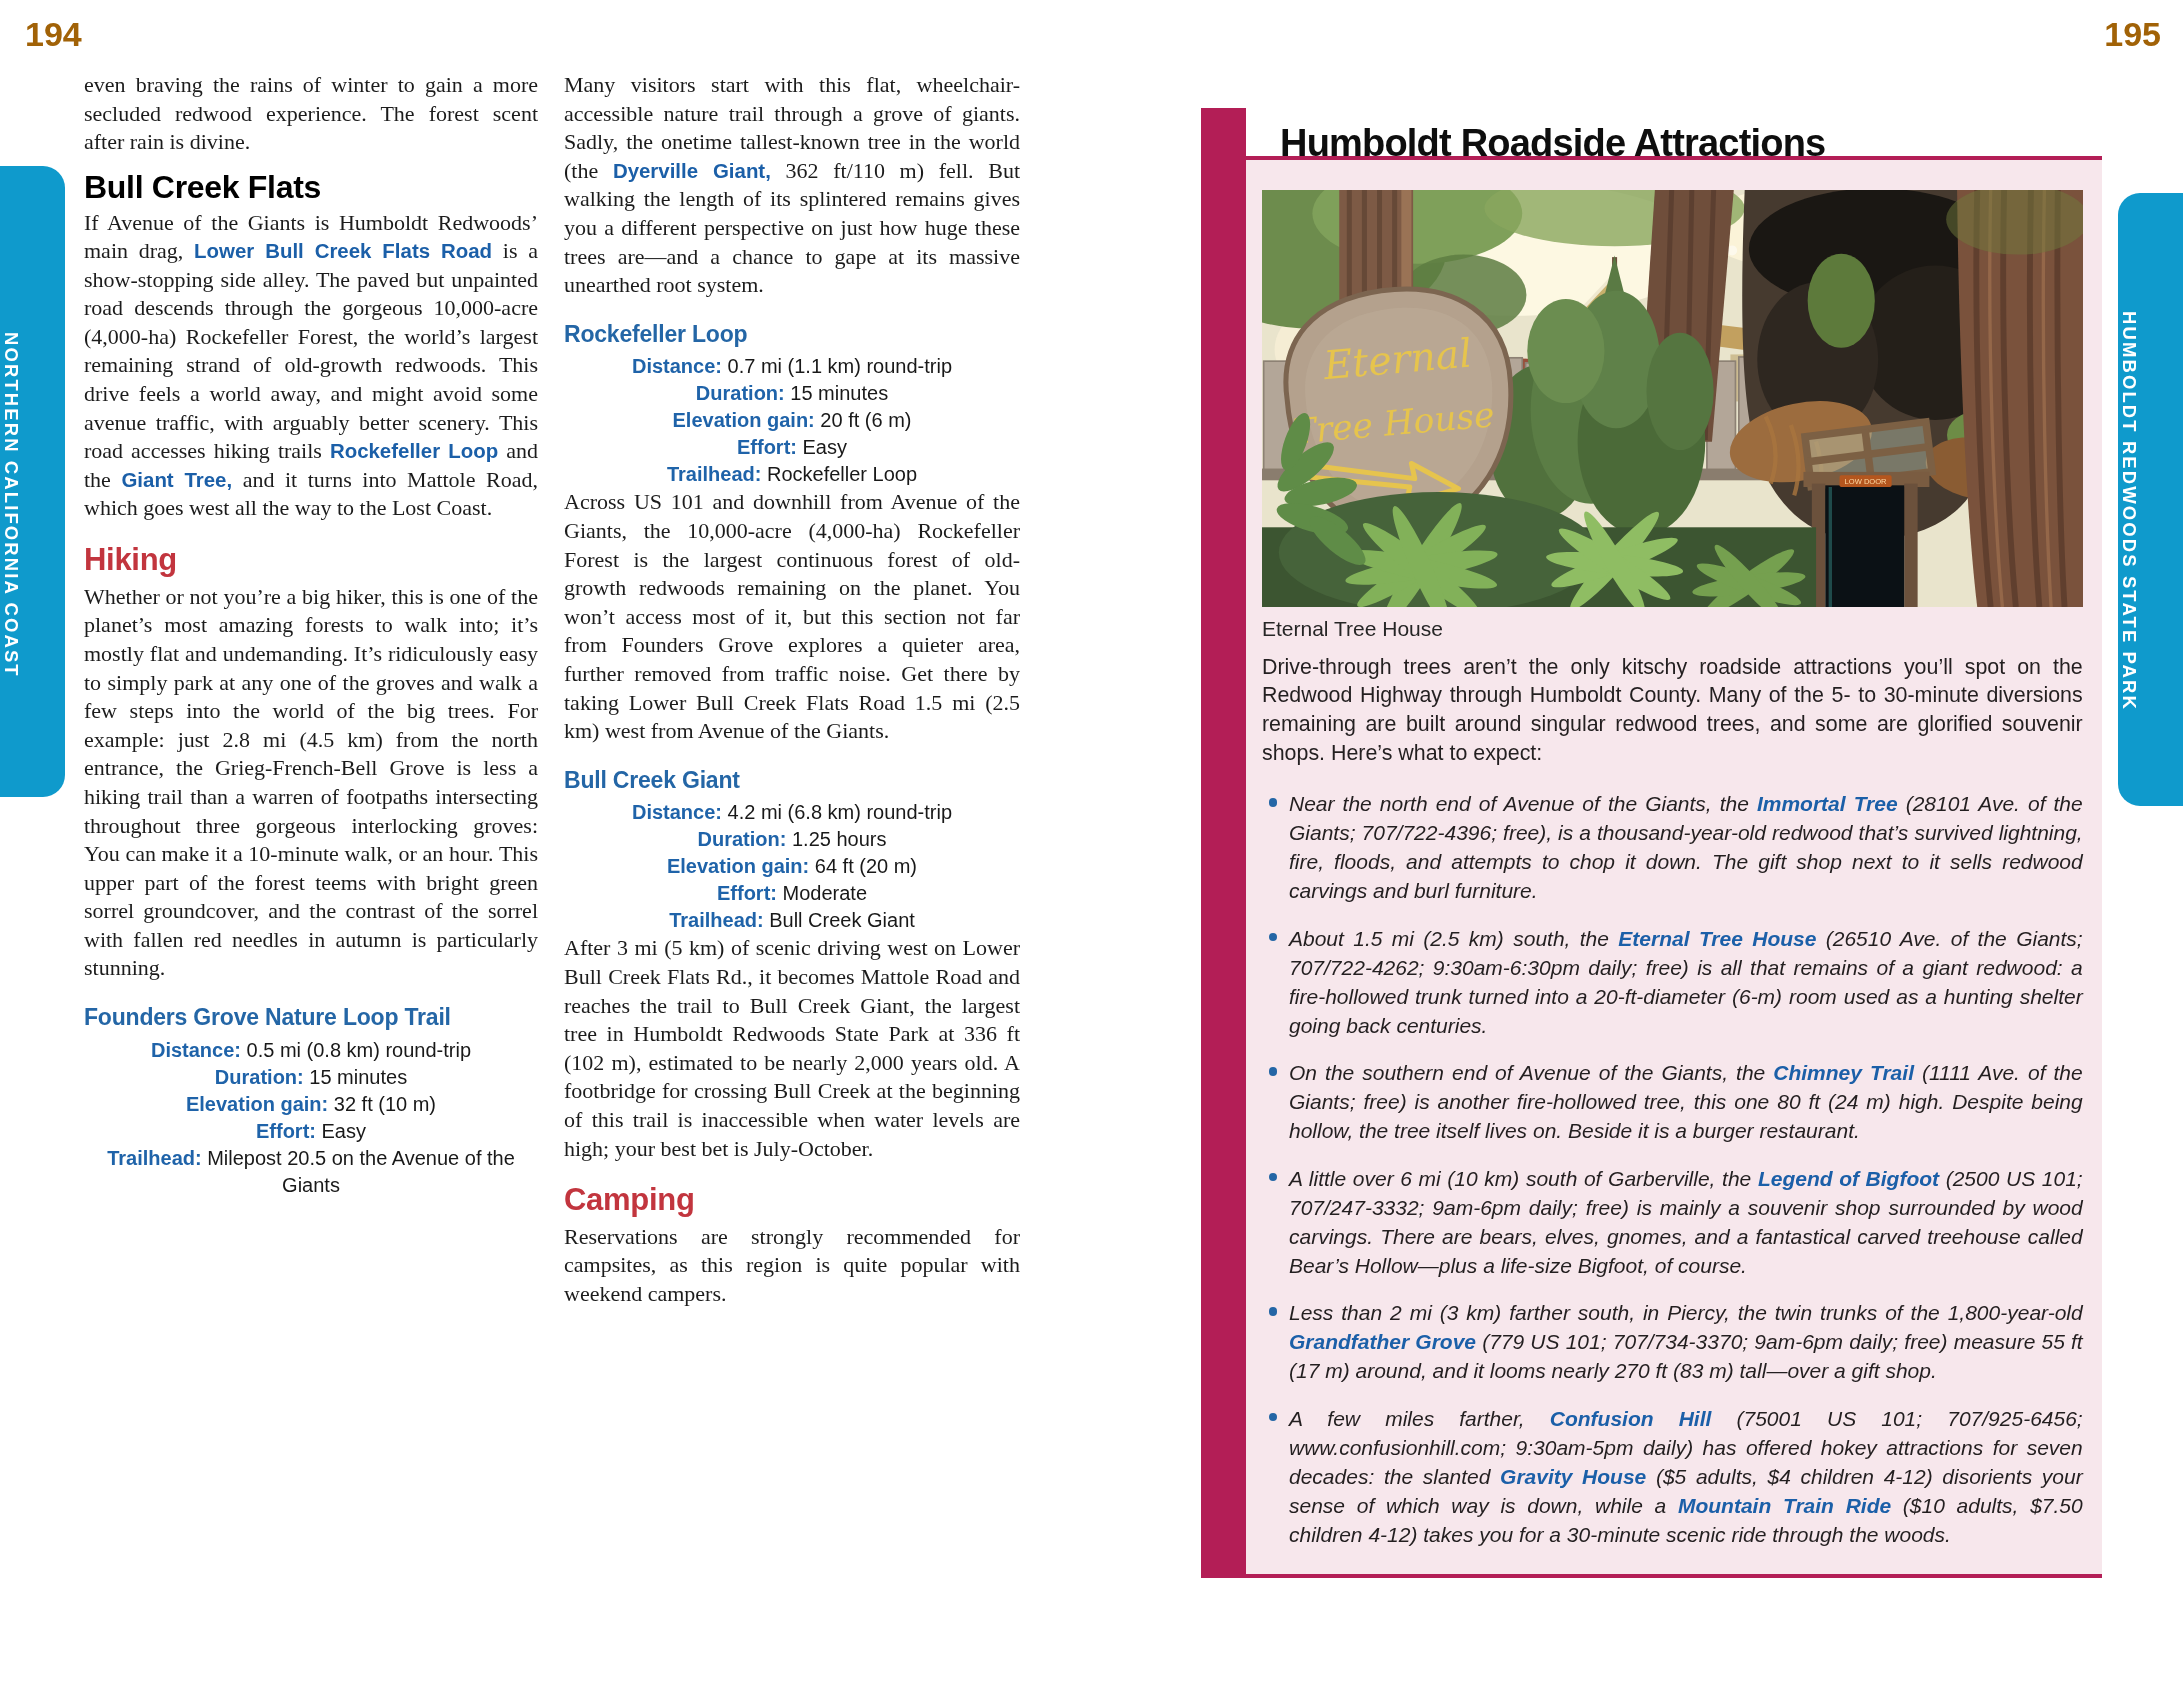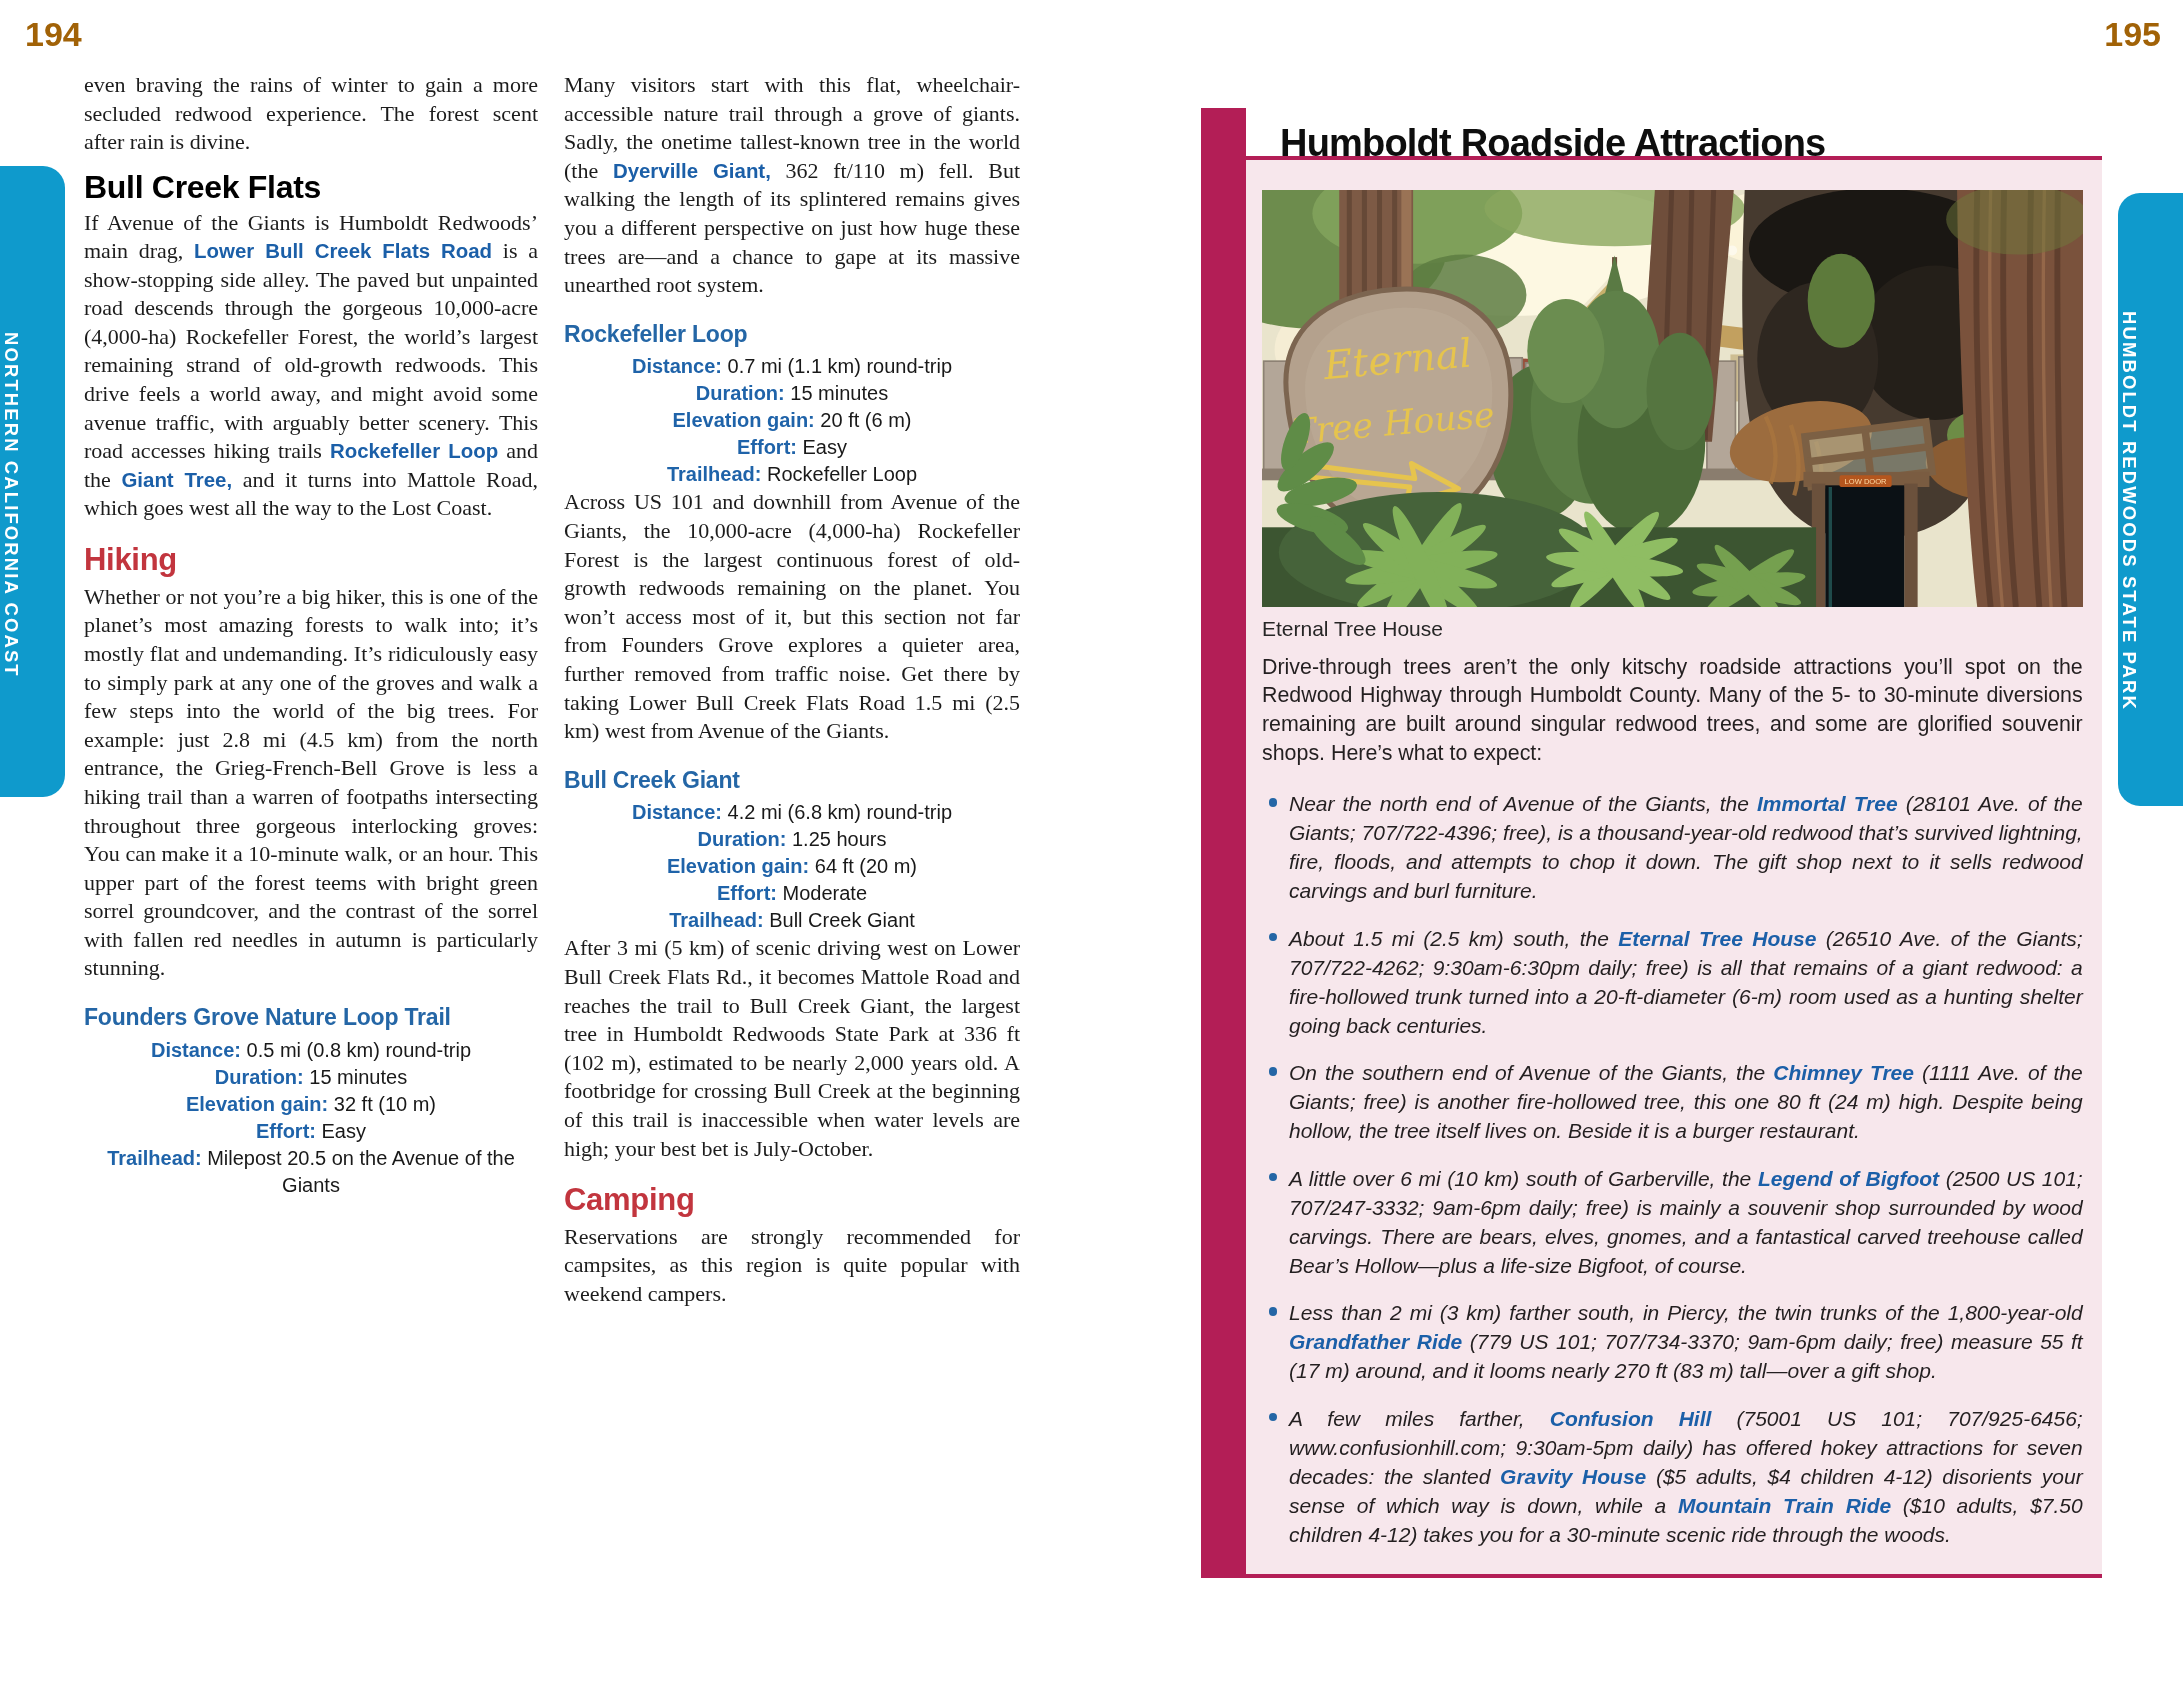--- a/index.html
+++ b/index.html
@@ -255,21 +255,21 @@
           <ellipse cx="40" cy="300" rx="36" ry="13" transform="rotate(-70 40 300)"></ellipse>
         </g>
       </g>
     </svg>
 
     <p class="photo-caption">Eternal Tree House</p>
     <p class="side-intro" id="side-intro">Drive-through trees aren’t the only kitschy roadside attractions you’ll spot on the Redwood Highway through Humboldt County. Many of the 5- to 30-minute diversions remaining are built around singular redwood trees, and some are glorified souvenir shops. Here’s what to expect:</p>
     <ul class="bullets" id="bullets">
         <li class="bullet"><span class="dot"></span>Near the north end of Avenue of the Giants, the <strong class="inlink">Immortal Tree</strong> (28101 Ave. of the Giants; 707/722-4396; free), is a thousand-year-old redwood that’s survived lightning, fire, floods, and attempts to chop it down. The gift shop next to it sells redwood carvings and burl furniture.</li>
         <li class="bullet"><span class="dot"></span>About 1.5 mi (2.5 km) south, the <strong class="inlink">Eternal Tree House</strong> (26510 Ave. of the Giants; 707/722-4262; 9:30am-6:30pm daily; free) is all that remains of a giant redwood: a fire-hollowed trunk turned into a 20-ft-diameter (6-m) room used as a hunting shelter going back centuries.</li>
-        <li class="bullet"><span class="dot"></span>On the southern end of Avenue of the Giants, the <strong class="inlink">Chimney Tree</strong> (1111 Ave. of the Giants; free) is another fire-hollowed tree, this one 80 ft (24 m) high. Despite being hollow, the tree itself lives on. Beside it is a burger restaurant.</li>
+        <li class="bullet"><span class="dot"></span>On the southern end of Avenue of the Giants, the <strong class="inlink">Chimney Trail</strong> (1111 Ave. of the Giants; free) is another fire-hollowed tree, this one 80 ft (24 m) high. Despite being hollow, the tree itself lives on. Beside it is a burger restaurant.</li>
         <li class="bullet"><span class="dot"></span>A little over 6 mi (10 km) south of Garberville, the <strong class="inlink">Legend of Bigfoot</strong> (2500 US 101; 707/247-3332; 9am-6pm daily; free) is mainly a souvenir shop surrounded by wood carvings. There are bears, elves, gnomes, and a fantastical carved treehouse called Bear’s Hollow—plus a life-size Bigfoot, of course.</li>
-        <li class="bullet"><span class="dot"></span>Less than 2 mi (3 km) farther south, in Piercy, the twin trunks of the 1,800-year-old <strong class="inlink">Grandfather Ride</strong> (779 US 101; 707/734-3370; 9am-6pm daily; free) measure 55 ft (17 m) around, and it looms nearly 270 ft (83 m) tall—over a gift shop.</li>
+        <li class="bullet"><span class="dot"></span>Less than 2 mi (3 km) farther south, in Piercy, the twin trunks of the 1,800-year-old <strong class="inlink">Grandfather Grove</strong> (779 US 101; 707/734-3370; 9am-6pm daily; free) measure 55 ft (17 m) around, and it looms nearly 270 ft (83 m) tall—over a gift shop.</li>
         <li class="bullet"><span class="dot"></span>A few miles farther, <strong class="inlink">Confusion Hill</strong> (75001 US 101; 707/925-6456; www.confusionhill.com; 9:30am-5pm daily) has offered hokey attractions for seven decades: the slanted <strong class="inlink">Gravity House</strong> ($5 adults, $4 children 4-12) disorients your sense of which way is down, while a <strong class="inlink">Mountain Train Ride</strong> ($10 adults, $7.50 children 4-12) takes you for a 30-minute scenic ride through the woods.</li>
       </ul>
   </div>
   <div class="side-rule-bottom"></div>
 </aside>
 
 
 </body></html>

